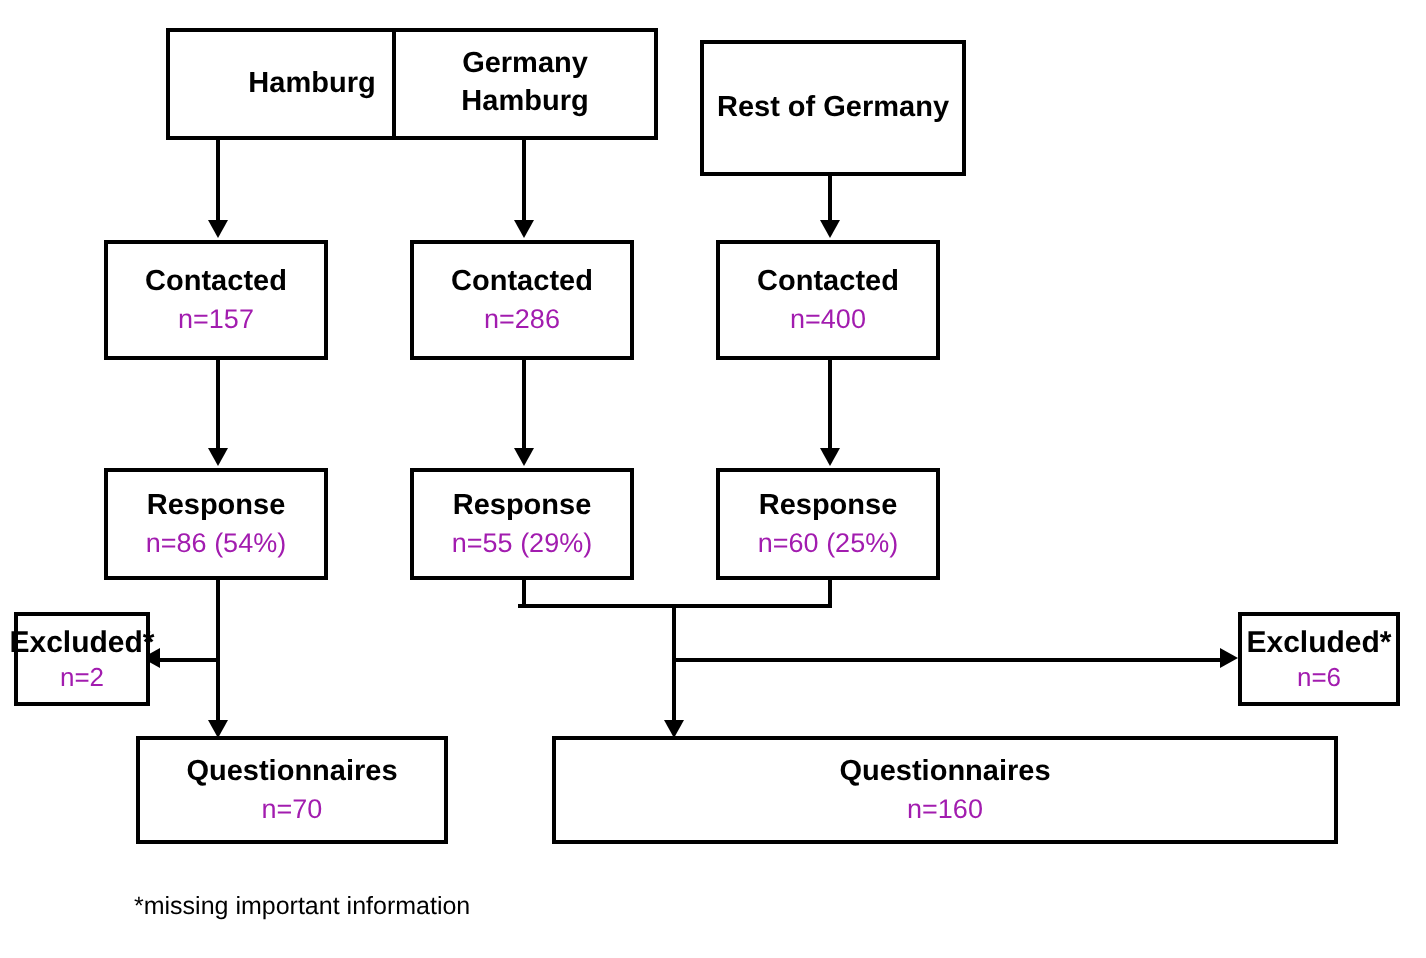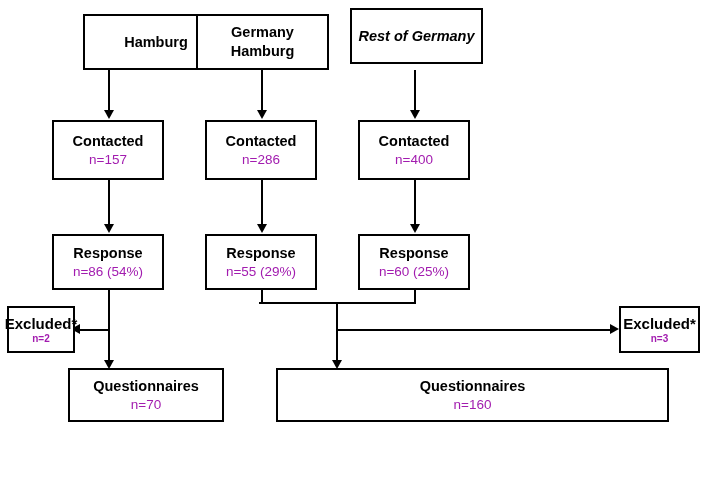--- a/index.html
+++ b/index.html
@@ -32,21 +32,21 @@
     font-weight: bold;
     color: #000000;
   }
   .box .sub {
     font-weight: normal;
     color: #a21caf;
   }
   .box-lg .title { font-size: 14.5px; }
   .box-lg .sub   { font-size: 13.5px; }
   .box-sm .title { font-size: 15px; }
-  .box-sm .sub   { font-size: 10px; font-weight: bold; }
+  .box-sm .sub   { font-size: 13px; }
 
   
   .vline {
     position: absolute;
     width: 0;
     border-left: 2.5px solid #000000;
     z-index: 1;
   }
   .hline {
     position: absolute;
@@ -96,21 +96,21 @@
 
   <div class="box box-lg" style="left:43px; top:14px; width:146px; height:56px;margin-left:40px;">
     <span class="title">Hamburg</span>
   </div>
 
   <div class="box box-lg" style="left:196px; top:14px; width:133px; height:56px;">
     <span class="title">Germany</span>
     <span class="title">Hamburg</span>
   </div>
 
-  <div class="box box-lg" style="left:350px; top:8px; width:133px; height:56px;font-style:italic;">
+  <div class="box box-lg" style="left:350px; top:20px; width:133px; height:68px;">
     <span class="title">Rest of Germany</span>
   </div>
 
   <div class="vline" style="left:108px; top:70px; height:41px;"></div>
   <div class="arrow-down" style="left:104px; top:110px;"></div>
 
   <div class="vline" style="left:261px; top:70px; height:41px;"></div>
   <div class="arrow-down" style="left:257px; top:110px;"></div>
 
   <div class="vline" style="left:414px; top:70px; height:41px;"></div>
@@ -171,27 +171,28 @@
   <div class="hline" style="left:336px; top:329px; width:275px;"></div>
   <div class="arrow-right" style="left:610px; top:324px;"></div>
 
   <div class="box box-sm" style="left:7px; top:306px; width:68px; height:47px;">
     <span class="title">Excluded*</span>
     <span class="sub">n=2</span>
   </div>
 
   <div class="box box-sm" style="left:619px; top:306px; width:81px; height:47px;">
     <span class="title">Excluded*</span>
-    <span class="sub">n=3</span>
+    <span class="sub">n=6</span>
   </div>
 
   <div class="box box-lg" style="left:68px; top:368px; width:156px; height:54px;">
     <span class="title">Questionnaires</span>
     <span class="sub">n=70</span>
   </div>
 
   <div class="box box-lg" style="left:276px; top:368px; width:393px; height:54px;">
     <span class="title">Questionnaires</span>
     <span class="sub">n=160</span>
   </div>
 
+  <div class="footnote" style="left:67px; top:446px;">*missing important information</div>
 
 </div>
 
 </body></html>

